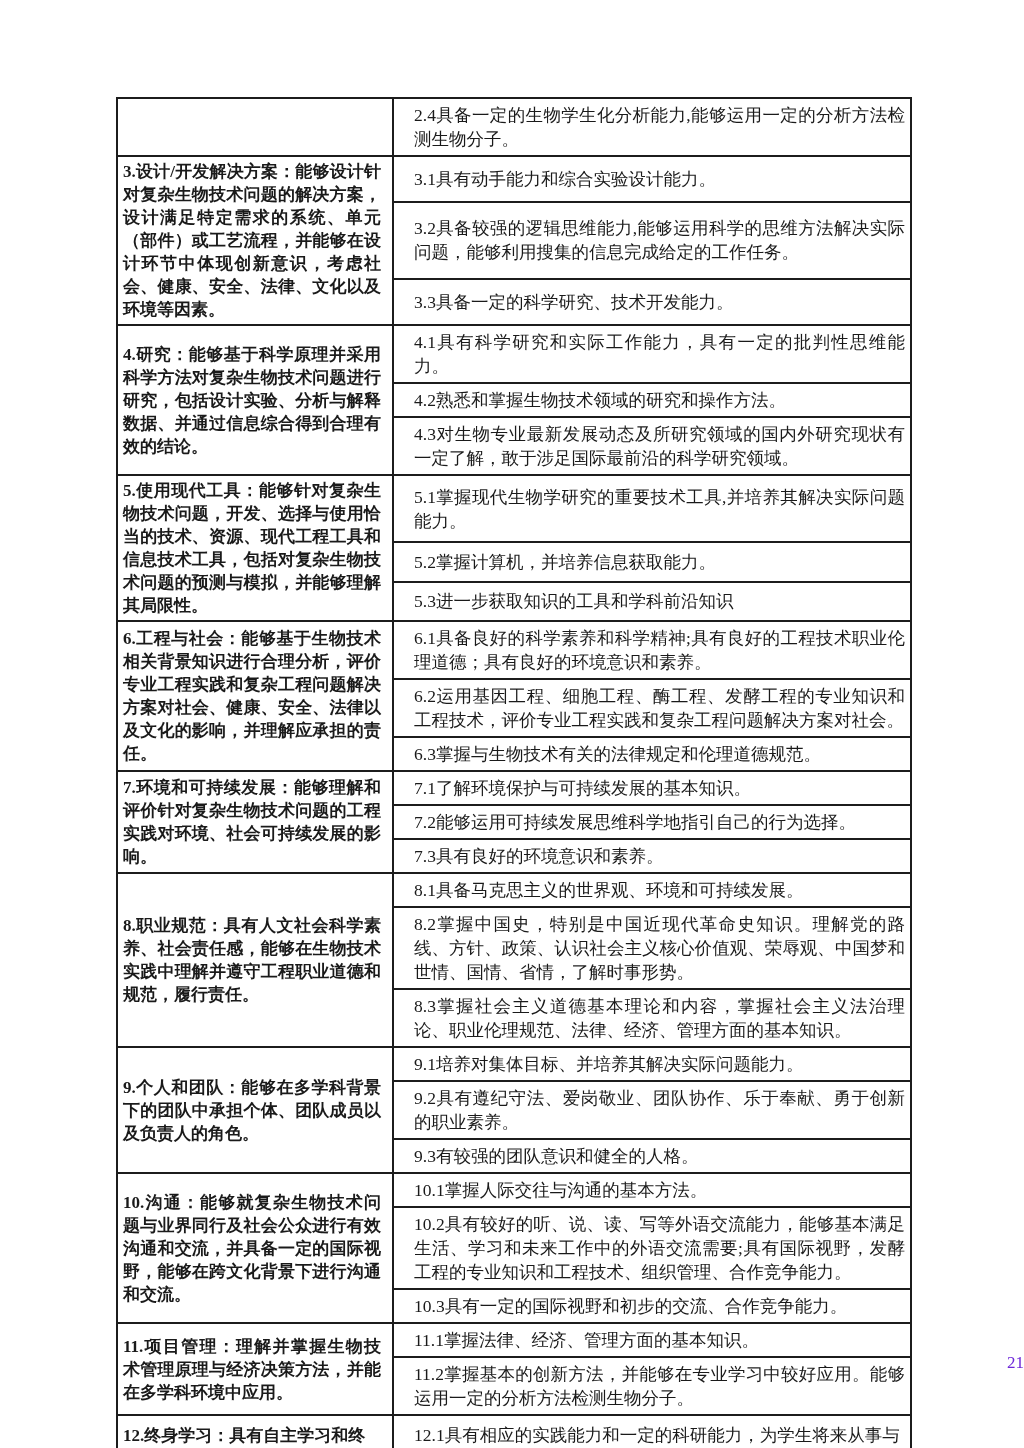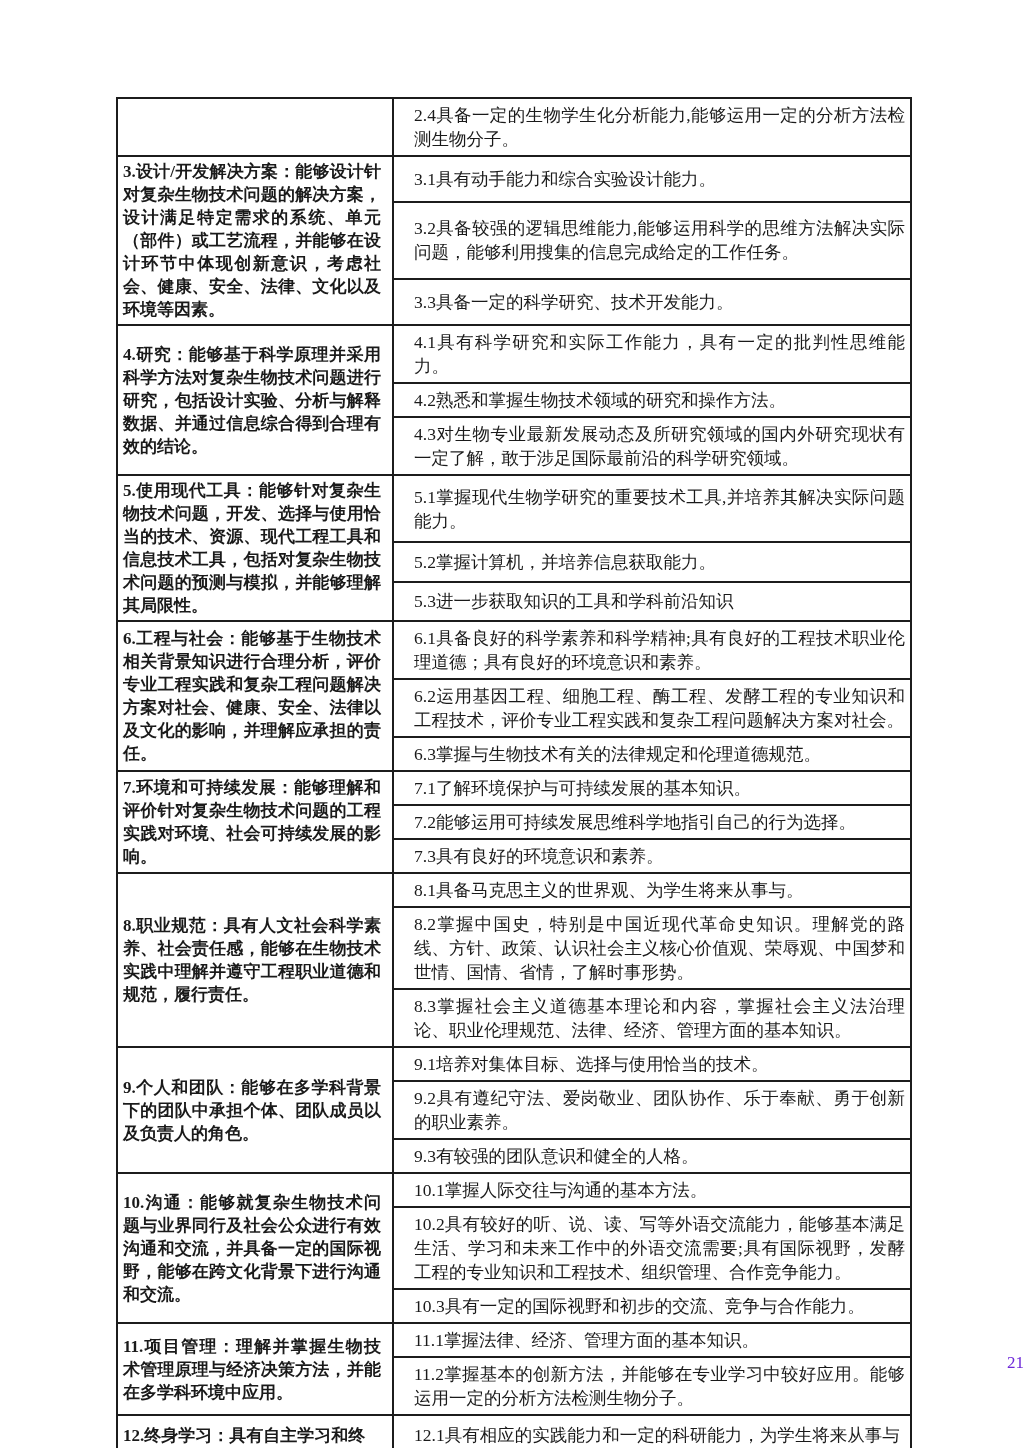--- a/index.html
+++ b/index.html
@@ -126,47 +126,47 @@
           <td class="cell-right">7.1了解环境保护与可持续发展的基本知识。</td>
         </tr>
         <tr>
           <td class="cell-right">7.2能够运用可持续发展思维科学地指引自己的行为选择。</td>
         </tr>
         <tr>
           <td class="cell-right">7.3具有良好的环境意识和素养。</td>
         </tr>
         <tr>
           <td class="cell-left" rowspan="3">8.职业规范：具有人文社会科学素养、社会责任感，能够在生物技术实践中理解并遵守工程职业道德和规范，履行责任。</td>
-          <td class="cell-right">8.1具备马克思主义的世界观、为学生将来从事与。</td>
+          <td class="cell-right">8.1具备马克思主义的世界观、环境和可持续发展。</td>
         </tr>
         <tr>
           <td class="cell-right">8.2掌握中国史，特别是中国近现代革命史知识。理解党的路线、方针、政策、认识社会主义核心价值观、荣辱观、中国梦和世情、国情、省情，了解时事形势。</td>
         </tr>
         <tr>
           <td class="cell-right">8.3掌握社会主义道德基本理论和内容，掌握社会主义法治理论、职业伦理规范、法律、经济、管理方面的基本知识。</td>
         </tr>
         <tr>
           <td class="cell-left" rowspan="3">9.个人和团队：能够在多学科背景下的团队中承担个体、团队成员以及负责人的角色。</td>
-          <td class="cell-right">9.1培养对集体目标、选择与使用恰当的技术。</td>
+          <td class="cell-right">9.1培养对集体目标、并培养其解决实际问题能力。</td>
         </tr>
         <tr>
           <td class="cell-right">9.2具有遵纪守法、爱岗敬业、团队协作、乐于奉献、勇于创新的职业素养。</td>
         </tr>
         <tr>
           <td class="cell-right">9.3有较强的团队意识和健全的人格。</td>
         </tr>
         <tr>
           <td class="cell-left" rowspan="3">10.沟通：能够就复杂生物技术问题与业界同行及社会公众进行有效沟通和交流，并具备一定的国际视野，能够在跨文化背景下进行沟通和交流。</td>
           <td class="cell-right">10.1掌握人际交往与沟通的基本方法。</td>
         </tr>
         <tr>
           <td class="cell-right">10.2具有较好的听、说、读、写等外语交流能力，能够基本满足生活、学习和未来工作中的外语交流需要;具有国际视野，发酵工程的专业知识和工程技术、组织管理、合作竞争能力。</td>
         </tr>
         <tr>
-          <td class="cell-right">10.3具有一定的国际视野和初步的交流、竞争与合作能力。</td>
+          <td class="cell-right">10.3具有一定的国际视野和初步的交流、合作竞争能力。</td>
         </tr>
         <tr>
           <td class="cell-left" rowspan="2">11.项目管理：理解并掌握生物技术管理原理与经济决策方法，并能在多学科环境中应用。</td>
           <td class="cell-right">11.1掌握法律、经济、管理方面的基本知识。</td>
         </tr>
         <tr>
           <td class="cell-right">11.2掌握基本的创新方法，并能够在专业学习中较好应用。能够运用一定的分析方法检测生物分子。</td>
         </tr>
         <tr class="last-row">
           <td class="cell-left no-bottom" rowspan="1">12.终身学习：具有自主学习和终</td>

